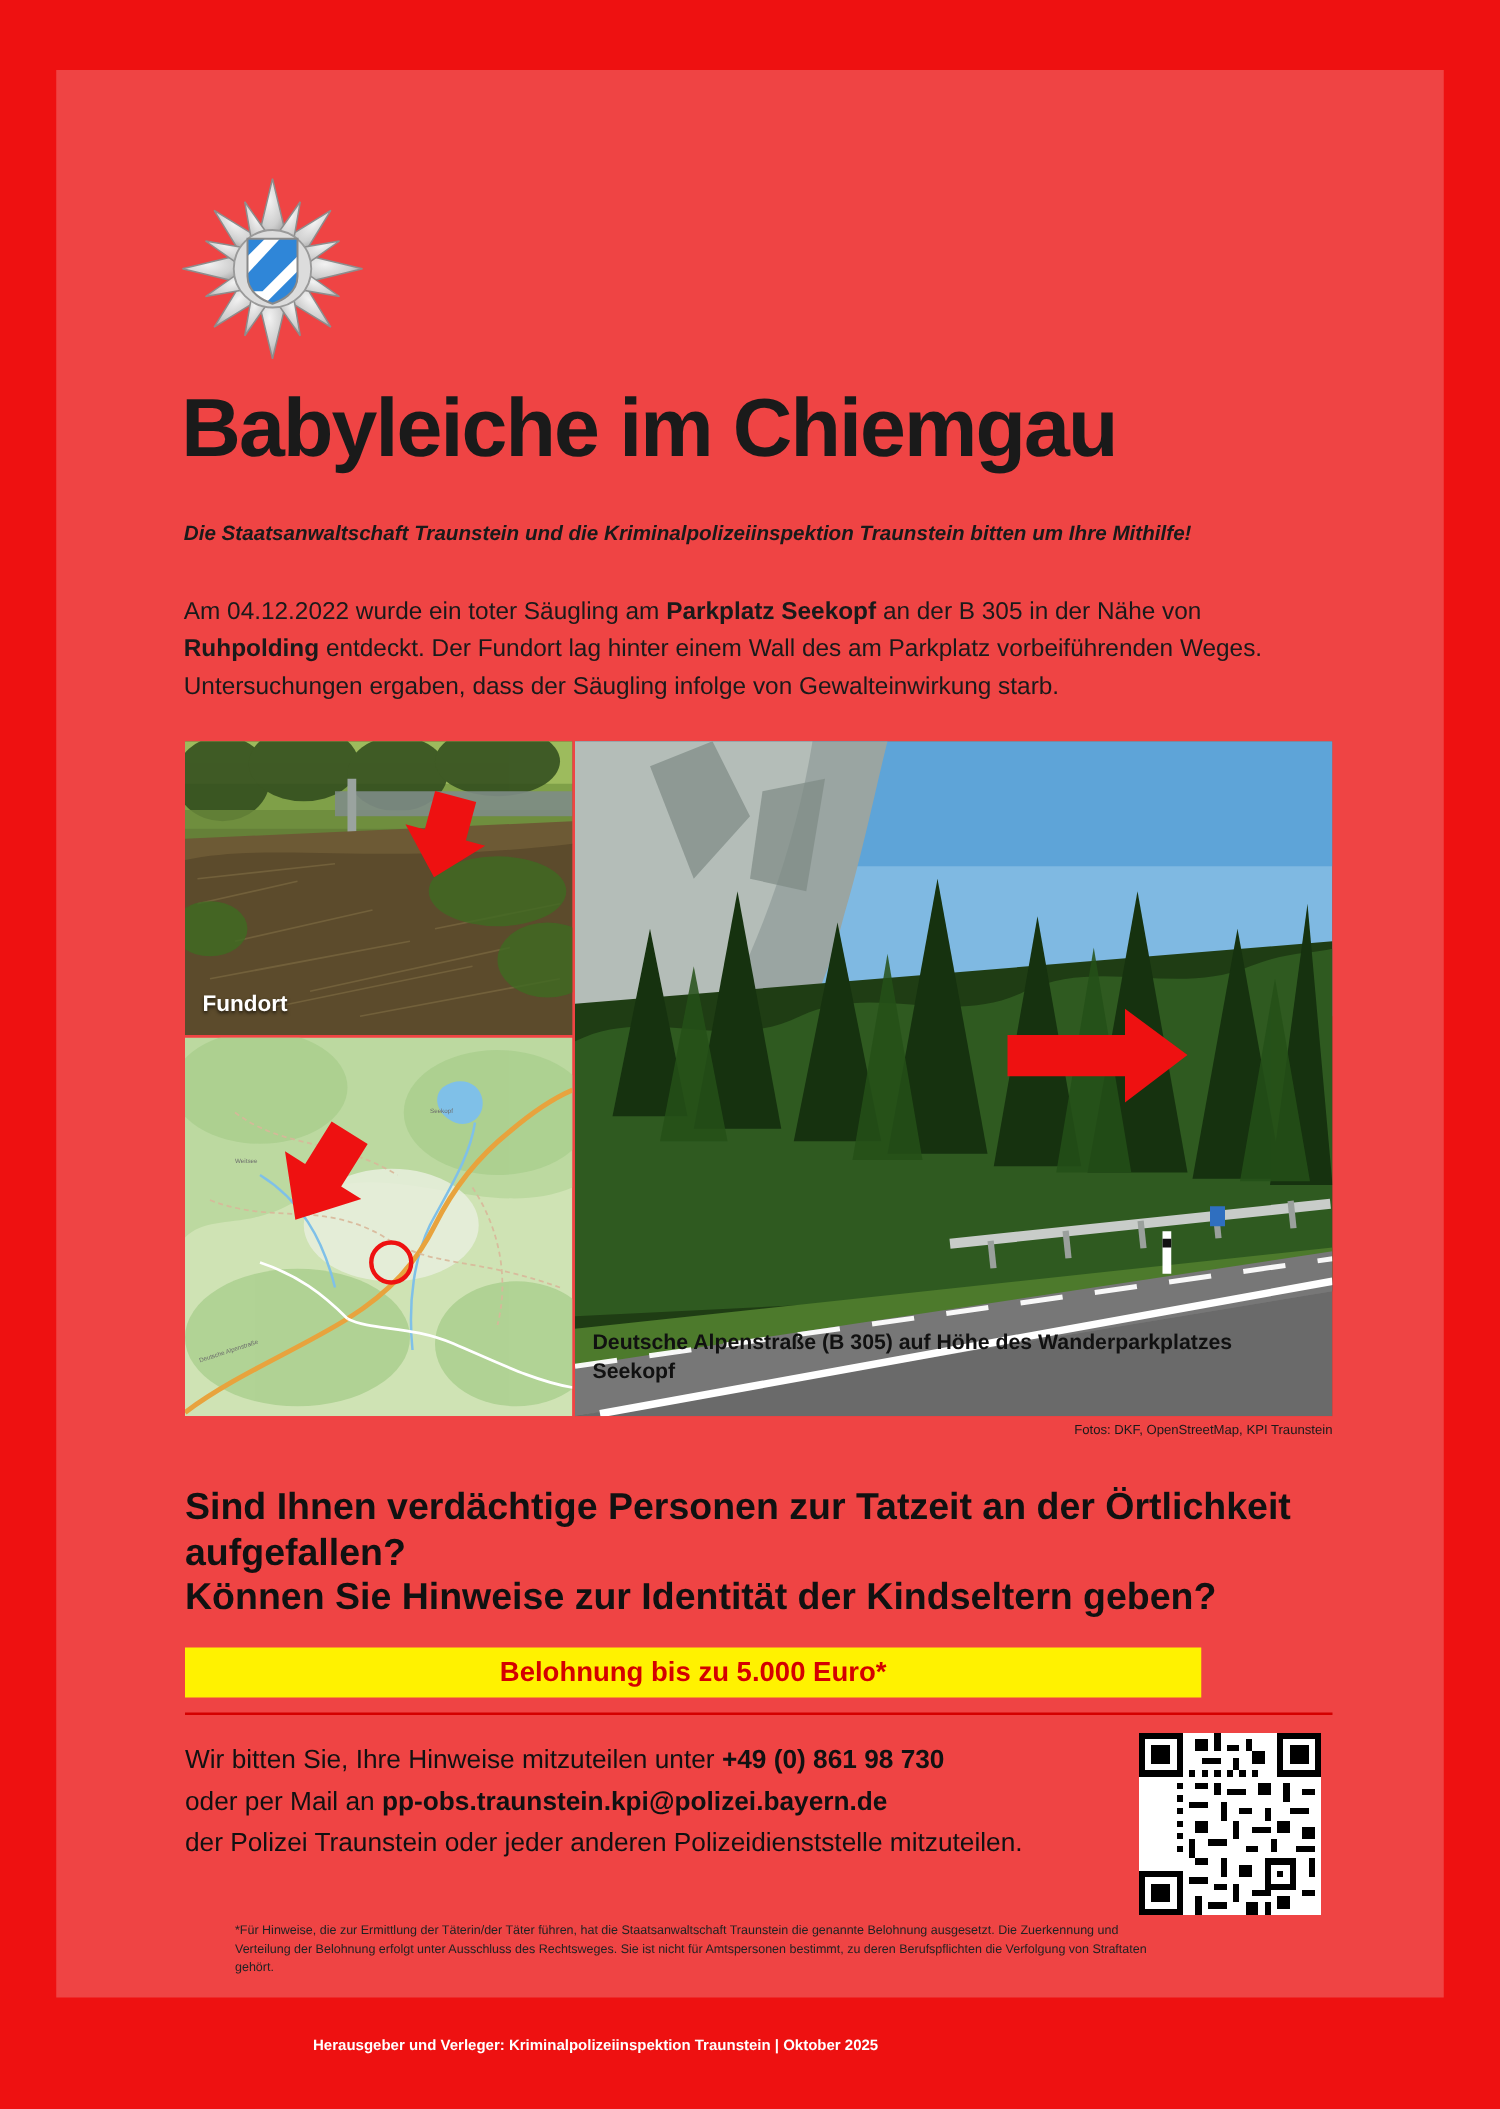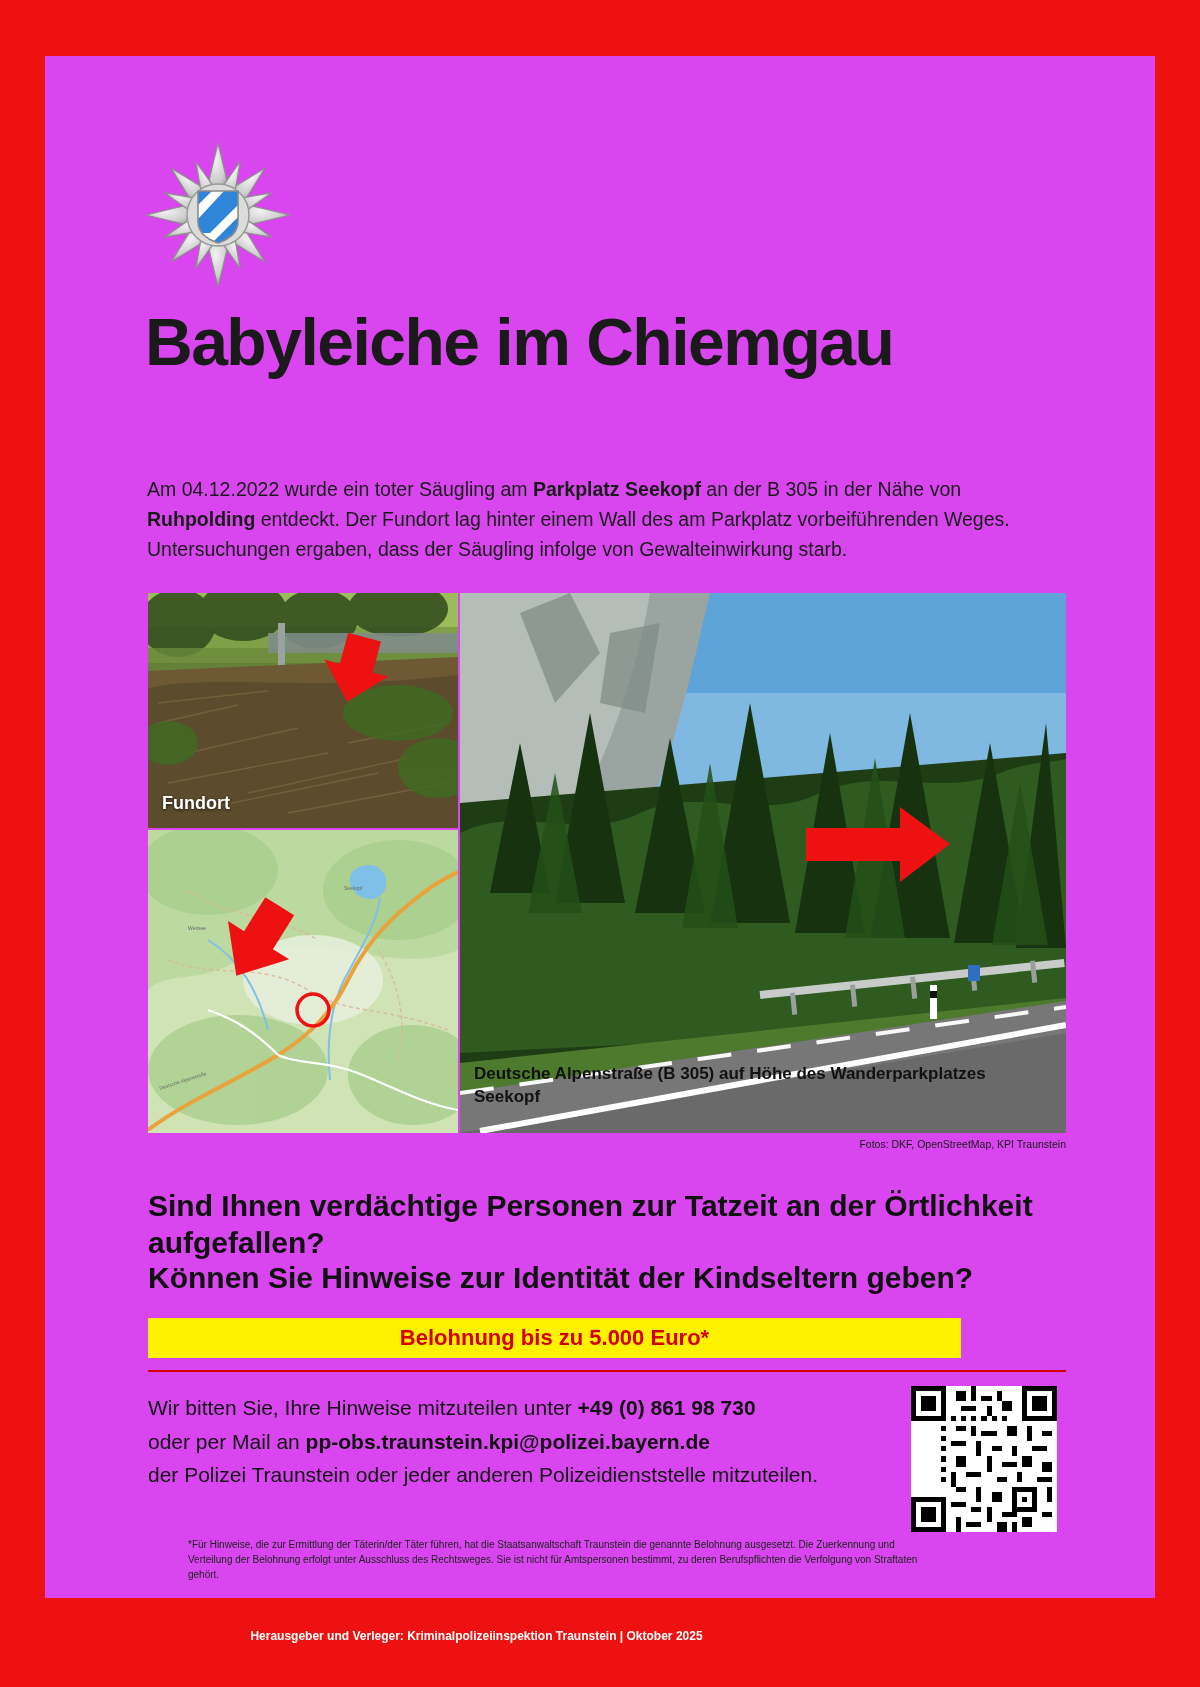--- a/index.html
+++ b/index.html
@@ -19,21 +19,21 @@
     width: 1200px;
     height: 1687px;
     background: #ee1111;
   }
   .sheet {
     position: absolute;
     left: 45px;
     top: 56px;
     width: 1110px;
     height: 1542px;
-    background: #d946ef;
+    background: #ef4444;
   }
 
   
   .emblem {
     position: absolute;
     left: 98px;
     top: 84px;
     width: 150px;
     height: 150px;
   }
@@ -253,20 +253,21 @@
               <polygon points="6,-24 20,-24 20,-10 -8,18 -20,18 -20,4"></polygon>
               <polygon points="20,2 20,16 6,30 -8,30"></polygon>
             </g>
             <path d="M-20,-24 L20,-24 L20,6 C20,20 6,26 0,28 C-6,26 -20,20 -20,6 Z" fill="none" stroke="#8a8a8a" stroke-width="1.6"></path>
           </g>
         </g>
       </svg>
     </div>
 
     <div class="headline">Babyleiche im Chiemgau</div>
+    <div class="subhead">Die Staatsanwaltschaft Traunstein und die Kriminalpolizeiinspektion Traunstein bitten um Ihre Mithilfe!</div>
 
     <div class="bodytext">
       <span>Am 04.12.2022 wurde ein toter Säugling am </span><b>Parkplatz Seekopf</b><span> an der B 305 in der Nähe von </span><b>Ruhpolding</b><span> entdeckt. Der Fundort lag hinter einem Wall des am Parkplatz vorbeiführenden Weges. Untersuchungen ergaben, dass der Säugling infolge von Gewalteinwirkung starb.</span>
     </div>
 
     <div class="photos">
 
       <div class="photo ph-fundort">
         <svg width="310" height="235" viewBox="0 0 310 235" preserveAspectRatio="none">
           <rect width="310" height="235" fill="#4a5c2a"></rect>

